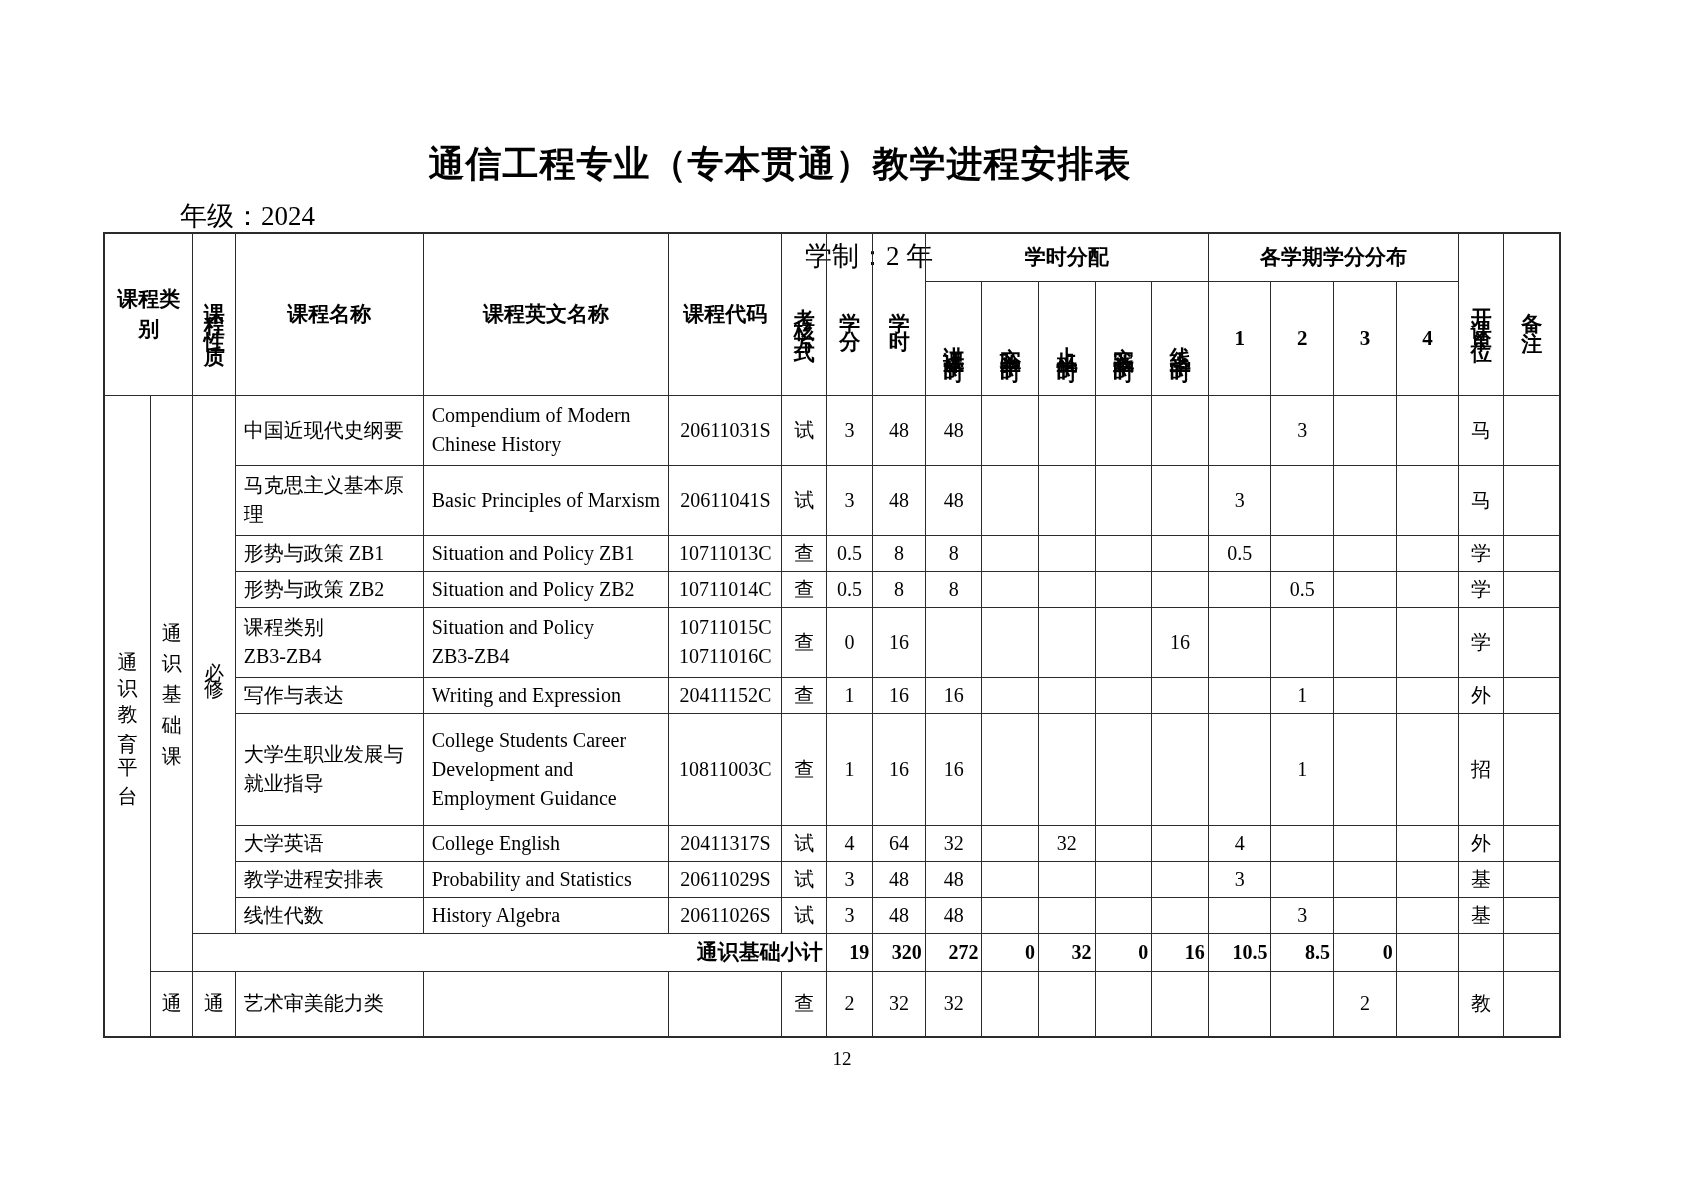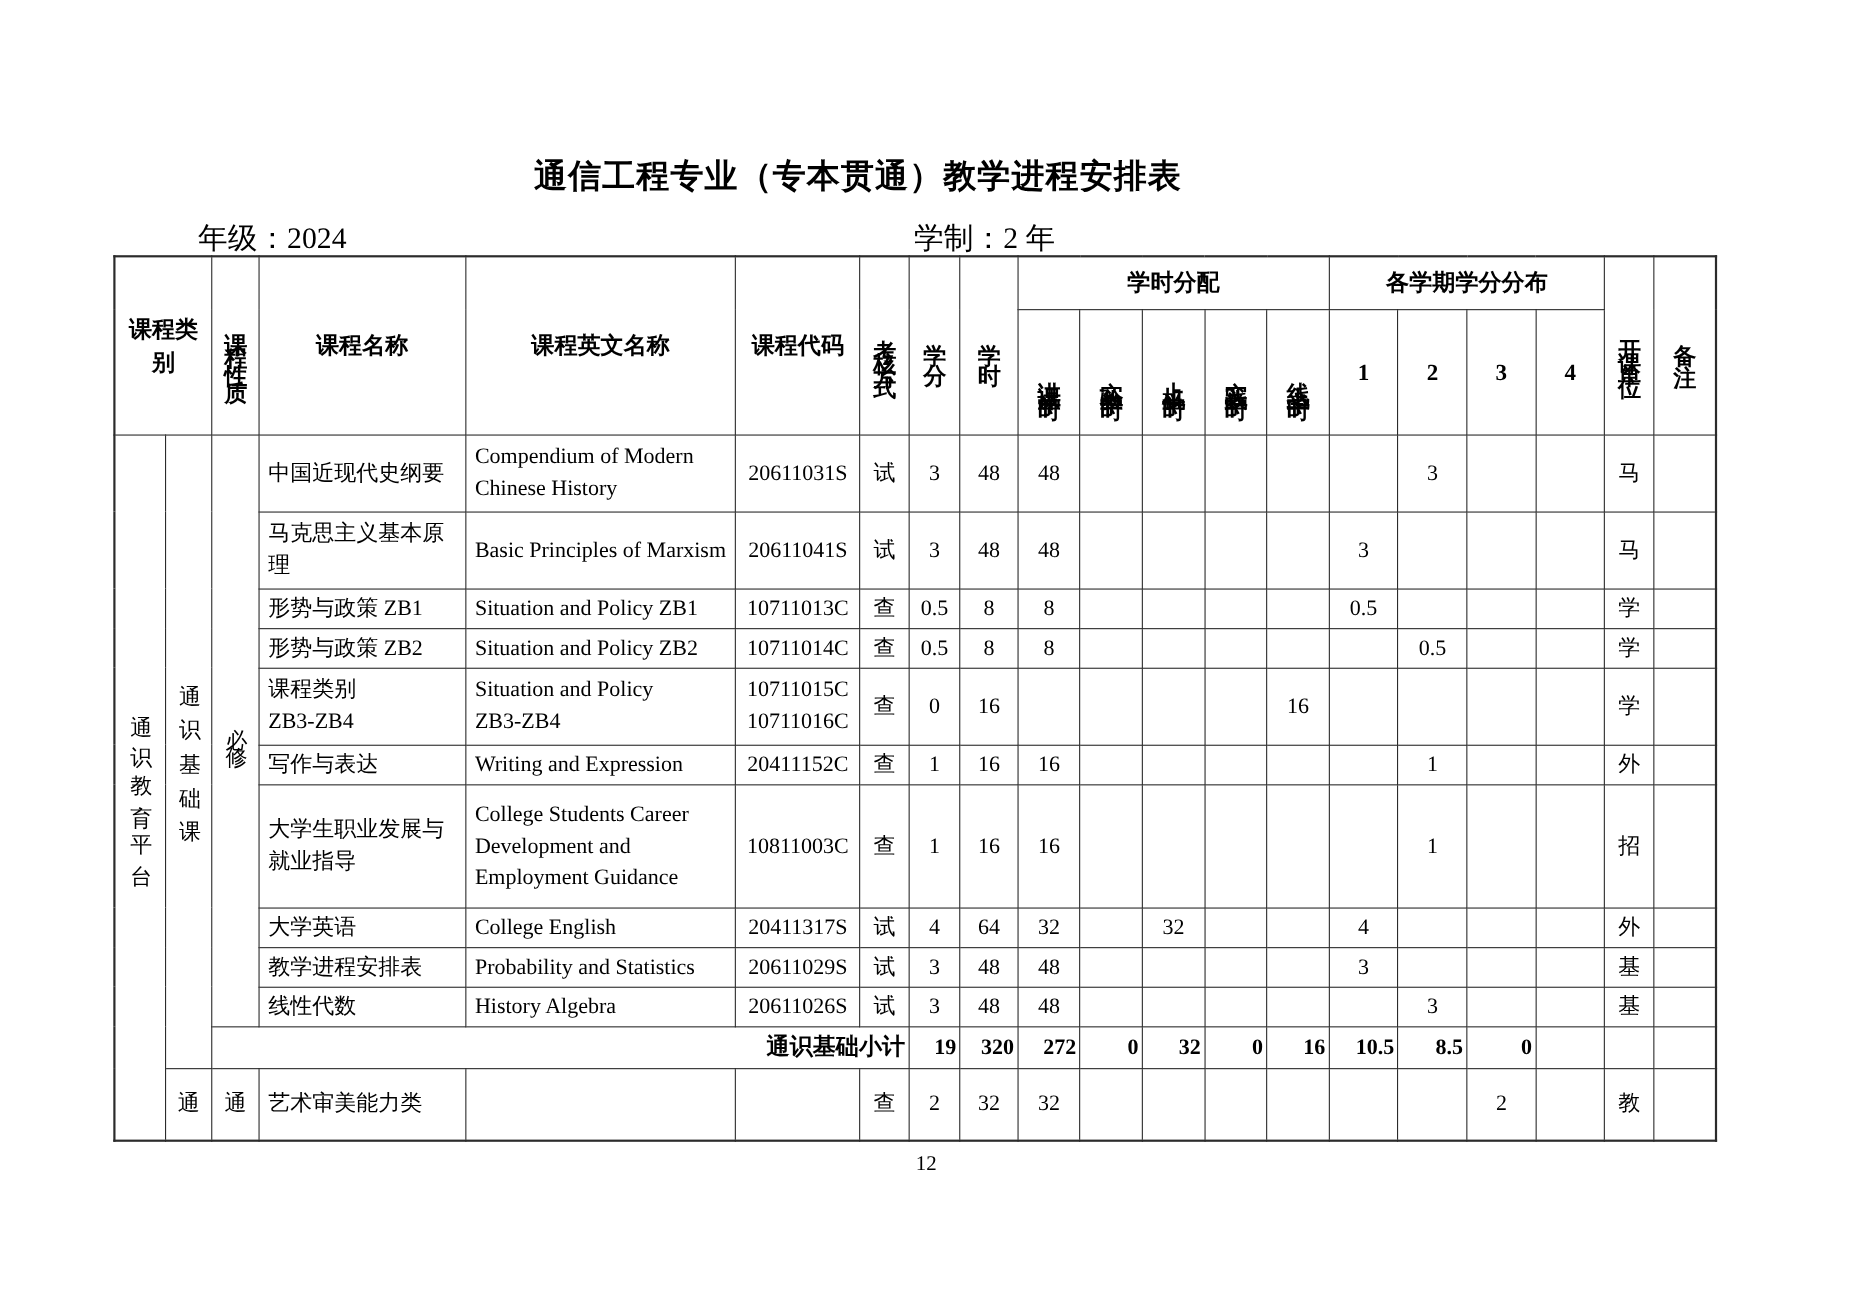--- a/index.html
+++ b/index.html
@@ -3,27 +3,27 @@
 <meta charset="utf-8">
 <style>
   html,body{margin:0;padding:0;background:#ffffff;}
   body{
     width:1684px;height:1191px;position:relative;
     font-family:"Liberation Serif","DejaVu Serif",serif;
     color:#000;
   }
   .page-title{
     position:absolute;left:0;top:140px;width:1560px;
-    text-align:center;font-size:30px;font-weight:bold;
+    text-align:center;font-size:36px;font-weight:bold;
     font-family:"Liberation Sans","DejaVu Sans",sans-serif;
     letter-spacing:1px;
   }
   .meta-label{position:absolute;top:198px;font-size:27px;}
   .grade-label{left:180px;}
-  .duration-label{left:831px;}
+  .duration-label{left:805px;margin-top:40px;}
   table.schedule{
     position:absolute;left:103px;top:232px;
     border-collapse:collapse;table-layout:fixed;width:1458px;
     font-size:20px;
   }
   table.schedule td{
     border:1px solid #2b2b2b;
     text-align:center;vertical-align:middle;
     padding:2px 3px;overflow:hidden;line-height:1.45;
   }

